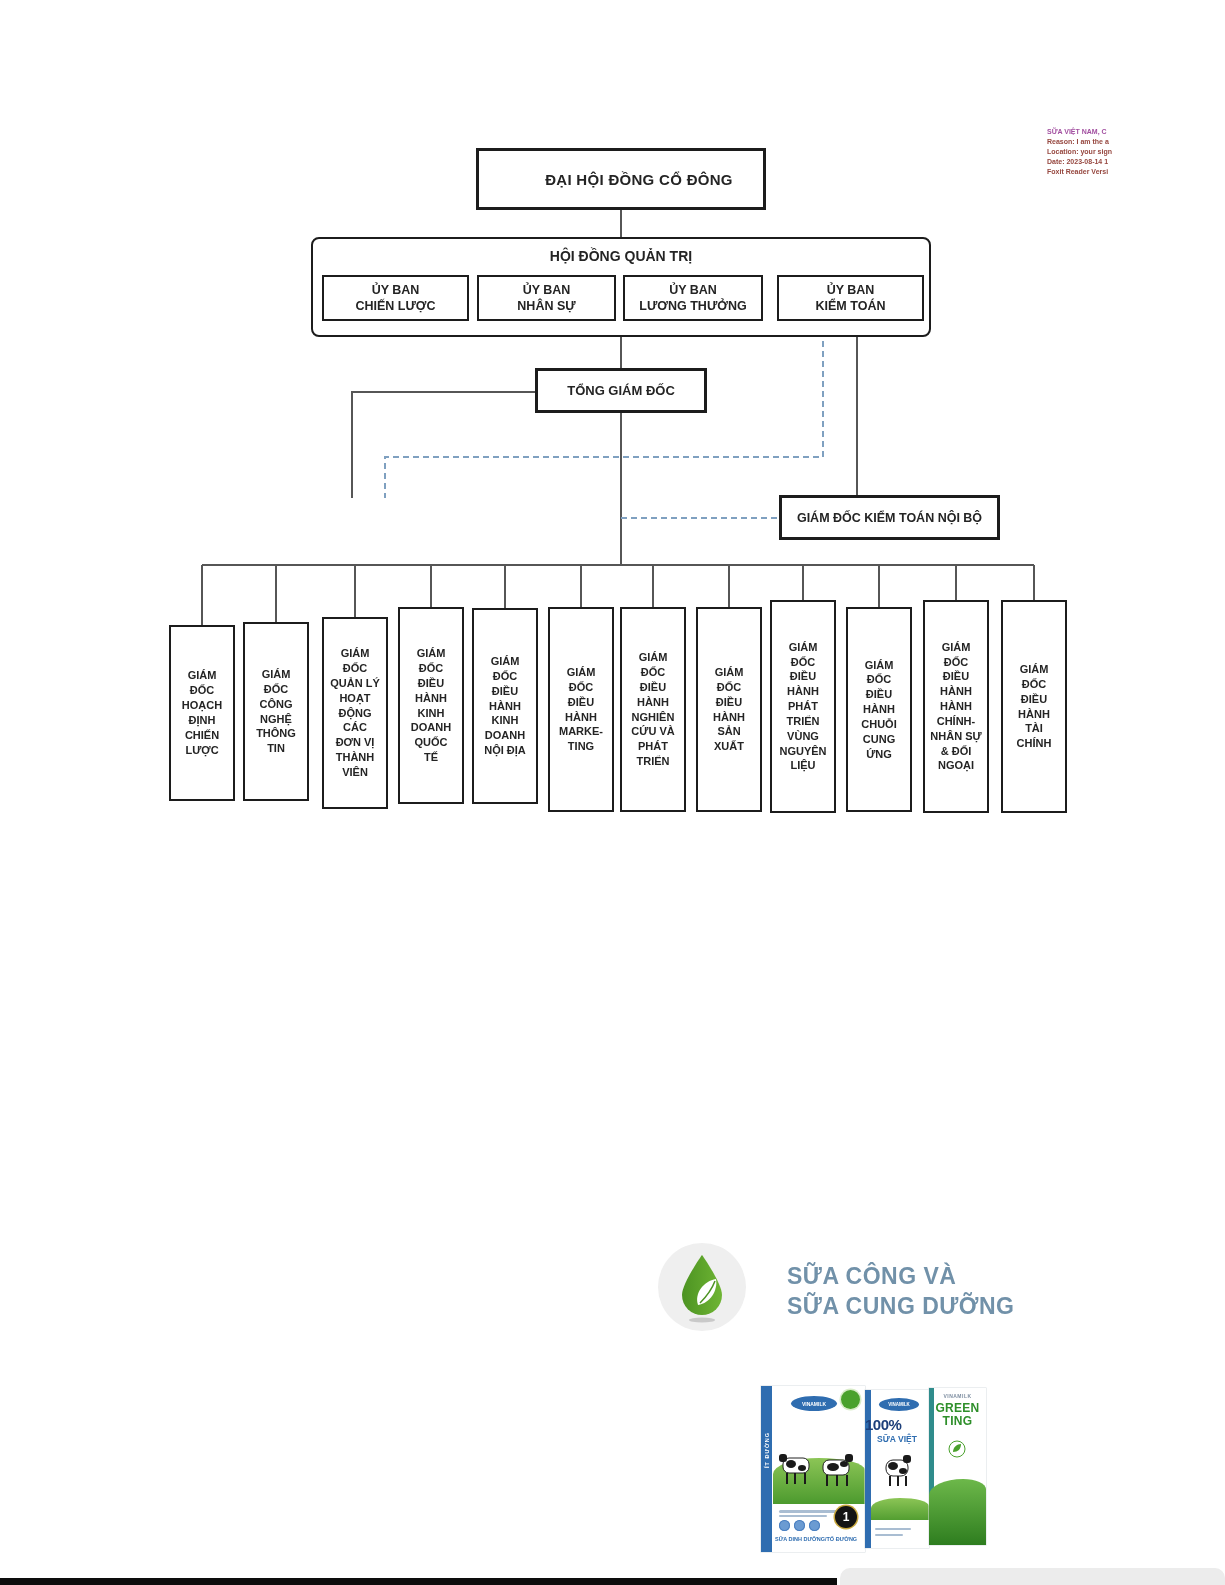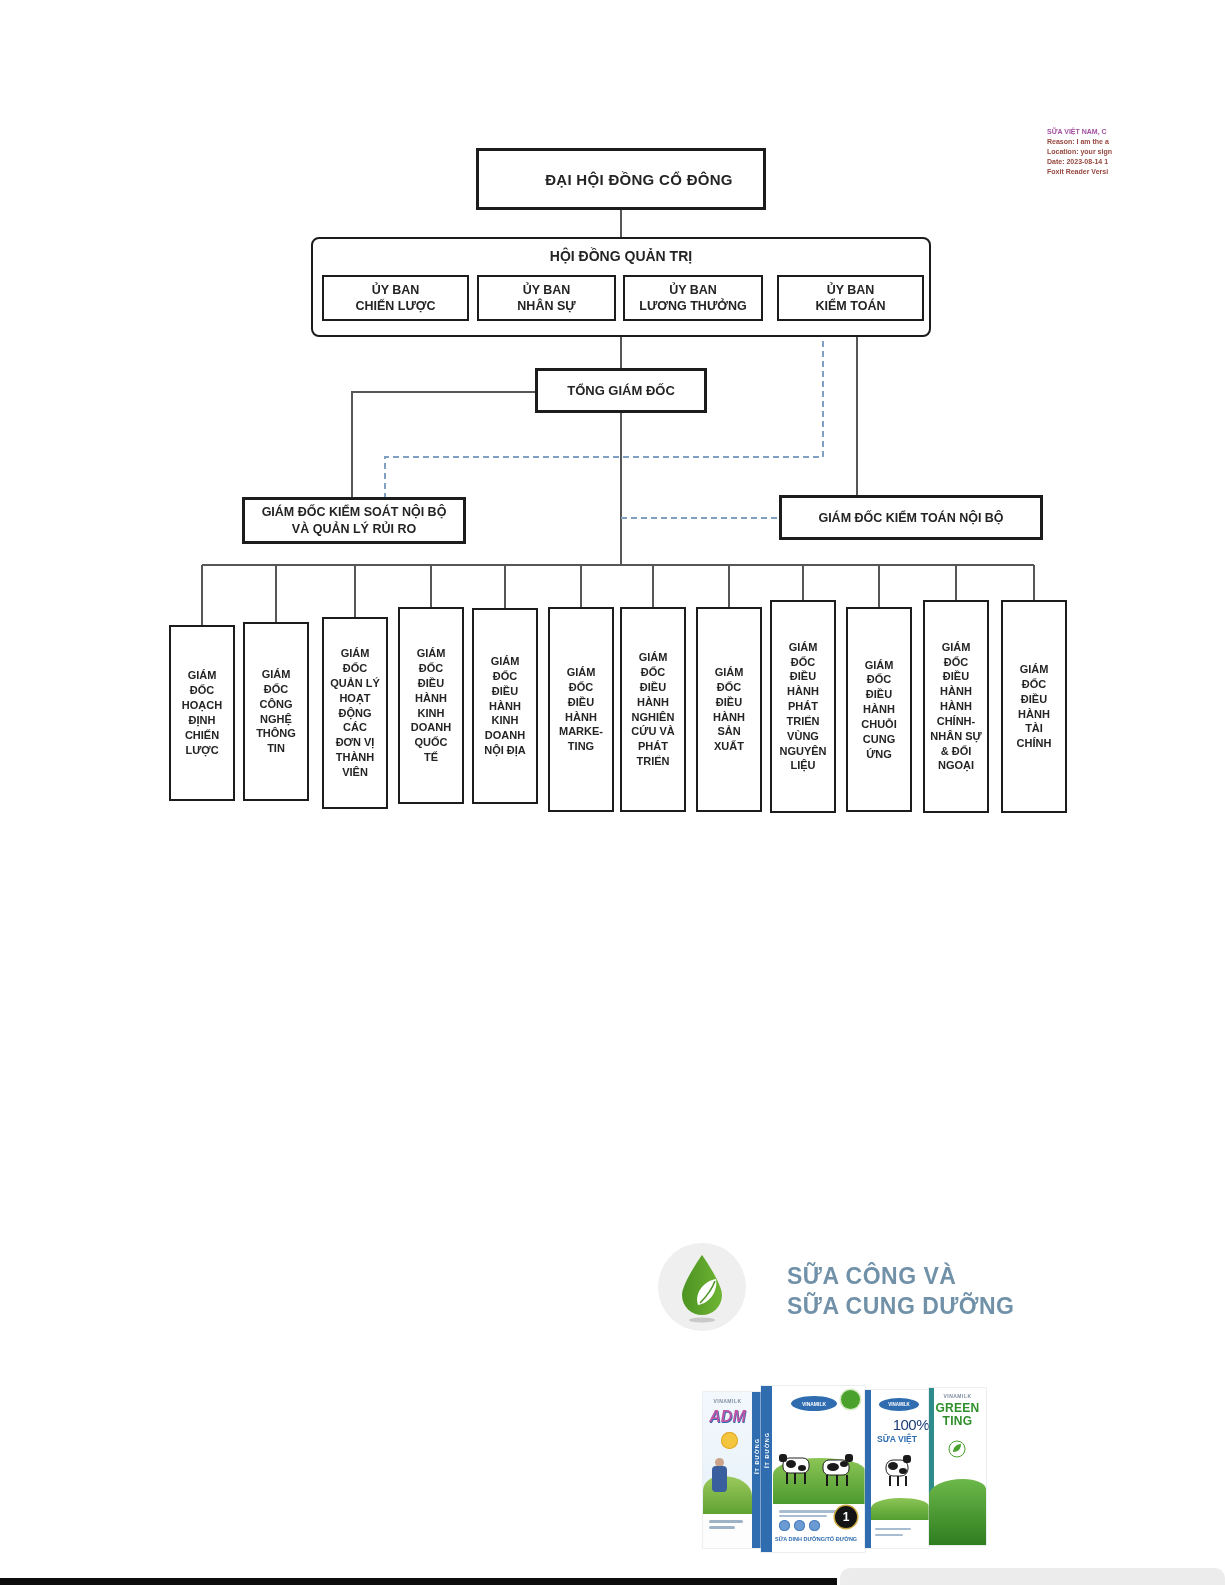--- a/index.html
+++ b/index.html
@@ -16,21 +16,21 @@
   .b-sh{left:476px;top:148px;width:290px;height:62px;border-width:3px;font-size:15px;letter-spacing:.3px;padding-left:36px;}
   .b-board{left:311px;top:237px;width:620px;height:100px;border-width:2.5px;display:block;border-radius:8px;}
   .board-title{position:absolute;left:0;right:0;top:9px;text-align:center;font-size:14px;font-weight:bold;color:#242424;}
   .cmt{border-width:2px;font-size:12.5px;line-height:1.3;}
   .cmt1{left:322px;top:275px;width:147px;height:46px;}
   .cmt2{left:477px;top:275px;width:139px;height:46px;}
   .cmt3{left:623px;top:275px;width:140px;height:46px;}
   .cmt4{left:777px;top:275px;width:147px;height:46px;}
   .b-ceo{left:535px;top:368px;width:172px;height:45px;border-width:3px;font-size:13px;}
   .b-ic{left:242px;top:497px;width:224px;height:47px;border-width:3px;font-size:12.5px;line-height:1.35;}
-  .b-ia{left:779px;top:495px;width:264px;height:45px;border-width:3px;font-size:12.5px;}
+  .b-ia{left:779px;top:495px;width:221px;height:45px;border-width:3px;font-size:12.5px;}
   .dir{width:66px;font-size:11px;line-height:1.35;padding:3px 1px;}
   
   .wires{position:absolute;left:0;top:0;z-index:1;}
   
   .sig{position:absolute;left:1047px;top:127px;width:200px;font-size:7px;line-height:10px;font-weight:bold;color:#96473f;white-space:nowrap;z-index:4;}
   .sig .l1{color:#a24fa0;}
   
   .brand-circle{position:absolute;left:658px;top:1243px;width:88px;height:88px;border-radius:50%;background:#efefef;z-index:2;}
   .brand-drop{position:absolute;left:18px;top:10px;}
   .tagline{position:absolute;left:787px;top:1262px;font-size:23px;font-weight:bold;color:#7191a9;line-height:1.3;letter-spacing:.5px;z-index:2;}
@@ -53,21 +53,21 @@
   .c2 .gbadge{position:absolute;right:5px;top:4px;width:19px;height:19px;border-radius:50%;background:#4aa12c;box-shadow:0 0 0 1.5px #d9ecc9;}
   .c2 .grass{position:absolute;left:12px;right:0;top:72px;height:46px;background:linear-gradient(#8cc556,#4c9a2e);border-radius:50% 50% 0 0/16px 12px 0 0;}
   .c2 .rows{position:absolute;left:18px;top:124px;}
   .c2 .tl{height:2.5px;background:#a9bdd2;border-radius:2px;margin-bottom:2px;}
   .c2 .dots{position:absolute;left:18px;top:134px;display:flex;gap:4px;}
   .c2 .dot{width:11px;height:11px;border-radius:50%;background:#6b9bd2;box-shadow:0 0 0 1px #4a7fc0 inset;}
   .c2 .one{position:absolute;right:8px;top:120px;width:22px;height:22px;border-radius:50%;background:#141414;color:#fff;font-size:12px;font-weight:bold;display:flex;align-items:center;justify-content:center;box-shadow:0 0 0 1.5px #caa93f;}
   .c2 .btext{position:absolute;left:14px;right:2px;top:150px;font-size:5.5px;font-weight:bold;color:#2f6db0;white-space:nowrap;}
   .c3{left:177px;top:18px;width:64px;height:158px;}
   .c3 .logo{position:absolute;left:14px;top:8px;width:40px;height:13px;border-radius:50%;background:#2f6db0;color:#fff;font-size:4.5px;font-weight:bold;display:flex;align-items:center;justify-content:center;}
-  .c3 .pct{position:absolute;left:0;right:0;top:26px;text-align:right;font-size:15px;font-weight:normal;color:#1d3f7a;letter-spacing:-.5px;margin-left:24px;}
+  .c3 .pct{position:absolute;left:0;right:0;top:26px;text-align:left;font-size:15px;font-weight:bold;color:#1d3f7a;letter-spacing:-.5px;}
   .c3 .st{position:absolute;left:0;right:0;top:44px;text-align:center;font-size:8.5px;font-weight:bold;color:#2f6db0;}
   .c3 .grass{position:absolute;left:6px;right:0;bottom:28px;height:22px;background:linear-gradient(#8cc556,#539e31);border-radius:50% 50% 0 0/10px 8px 0 0;}
   .c3 .tl{position:absolute;left:10px;height:2.5px;background:#a9bdd2;border-radius:2px;}
   .c4{left:241px;top:16px;width:57px;height:157px;}
   .c4 .gf{position:absolute;left:0;right:0;top:14px;text-align:center;font-size:12px;line-height:1.05;font-weight:bold;color:#2e8f2a;letter-spacing:.3px;}
   .c4 .sub{position:absolute;left:0;right:0;top:40px;text-align:center;font-size:4.5px;font-weight:bold;color:#4aa12c;}
   .c4 .leaf{position:absolute;left:19px;top:52px;}
   .c4 .field{position:absolute;left:0;right:0;bottom:0;height:66px;background:linear-gradient(#6db84a,#2e7d1f);border-radius:60% 40% 0 0/16px 10px 0 0;}
   .c4 .stripL{position:absolute;left:0;top:0;bottom:0;width:5px;background:#2f8c8c;}
   .shadow-strip{position:absolute;left:840px;top:1568px;width:385px;height:17px;background:#ececec;border-radius:10px 10px 0 0;z-index:1;}
@@ -123,22 +123,20 @@
   <div class="box cmt cmt1">ỦY BAN
 CHIẾN LƯỢC</div>
   <div class="box cmt cmt2">ỦY BAN
 NHÂN SỰ</div>
   <div class="box cmt cmt3">ỦY BAN
 LƯƠNG THƯỞNG</div>
   <div class="box cmt cmt4">ỦY BAN
 KIỂM TOÁN</div>
 
   <div class="box b-ceo">TỔNG GIÁM ĐỐC</div>
-  <div class="box b-ic">GIÁM ĐỐC KIỂM SOÁT NỘI BỘ
-VÀ QUẢN LÝ RỦI RO</div>
   <div class="box b-ia">GIÁM ĐỐC KIỂM TOÁN NỘI BỘ</div>
 
   <div class="box dir" style="left:169px;top:625px;height:176px">GIÁM
 ĐỐC
 HOẠCH
 ĐỊNH
 CHIẾN
 LƯỢC</div>
   <div class="box dir" style="left:243px;top:622px;height:179px">GIÁM
 ĐỐC
@@ -236,35 +234,20 @@
       <ellipse cx="26" cy="67" rx="13" ry="2.5" fill="#c9c9c9"></ellipse>
     </svg>
   </div>
   <div class="tagline">
     <div>SỮA CÔNG VÀ</div>
     <div>SỮA CUNG DƯỠNG</div>
   </div>
 
   <div class="products">
 
-    <div class="carton c1">
-      <div class="ct-brand" style="top:6px;right:9px;">VINAMILK</div>
-      <div class="adm">ADM</div>
-      <div class="badge"></div>
-      <div class="grass"></div>
-      <div class="kid-head"></div>
-      <div class="kid-body"></div>
-      <div class="foot">
-        <div class="tl" style="top:6px;width:34px;position:absolute;"></div>
-        <div class="tl" style="top:12px;width:26px;position:absolute;"></div>
-      </div>
-      <div class="strip" style="right:0;width:9px;">
-        <span class="vtext">ÍT ĐƯỜNG</span>
-      </div>
-    </div>
 
     <div class="carton c2">
       <div class="strip" style="left:0;width:11px;">
         <span class="vtext">ÍT ĐƯỜNG</span>
       </div>
       <div class="logo">VINAMILK</div>
       <div class="gbadge"></div>
       <div class="grass"></div>
       <svg width="80" height="46" viewBox="0 0 80 46" style="position:absolute;left:16px;top:58px;">
         <g>

